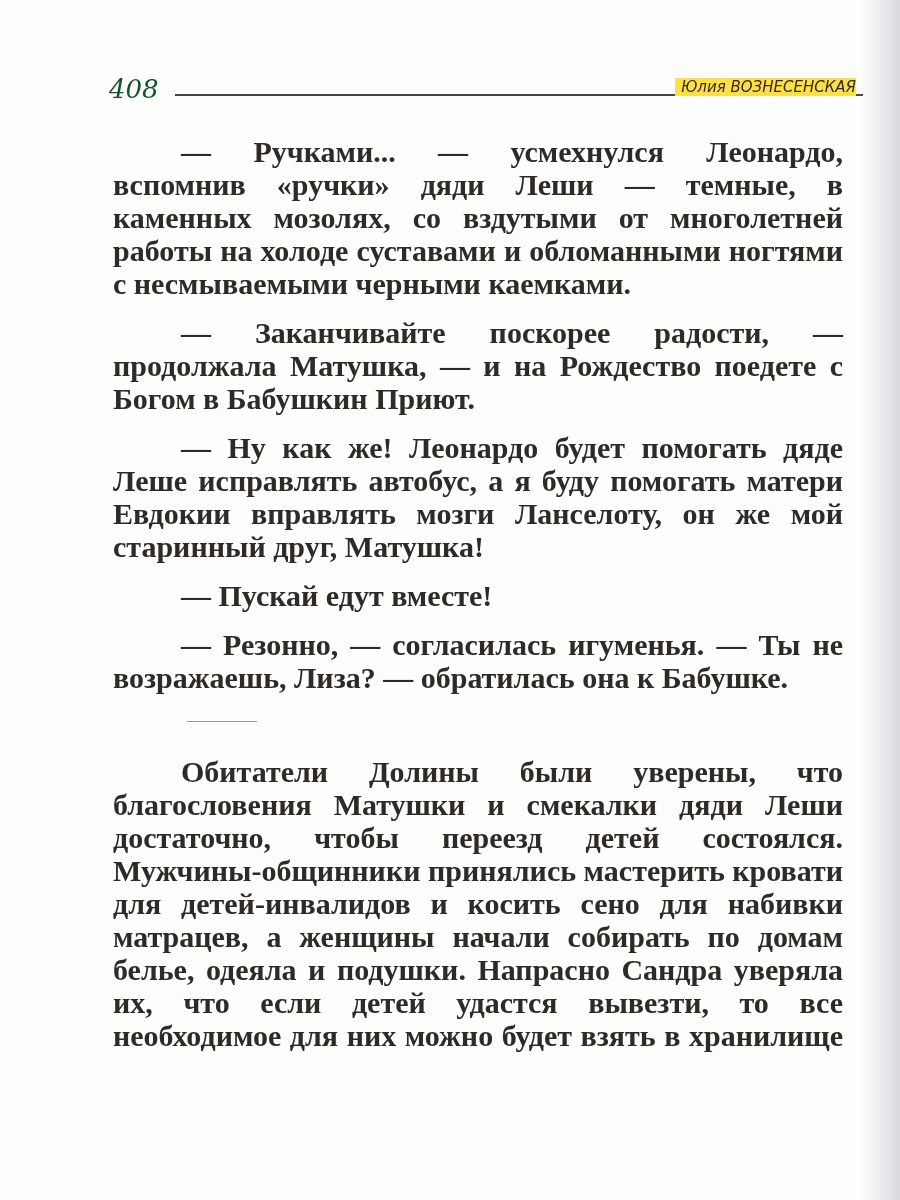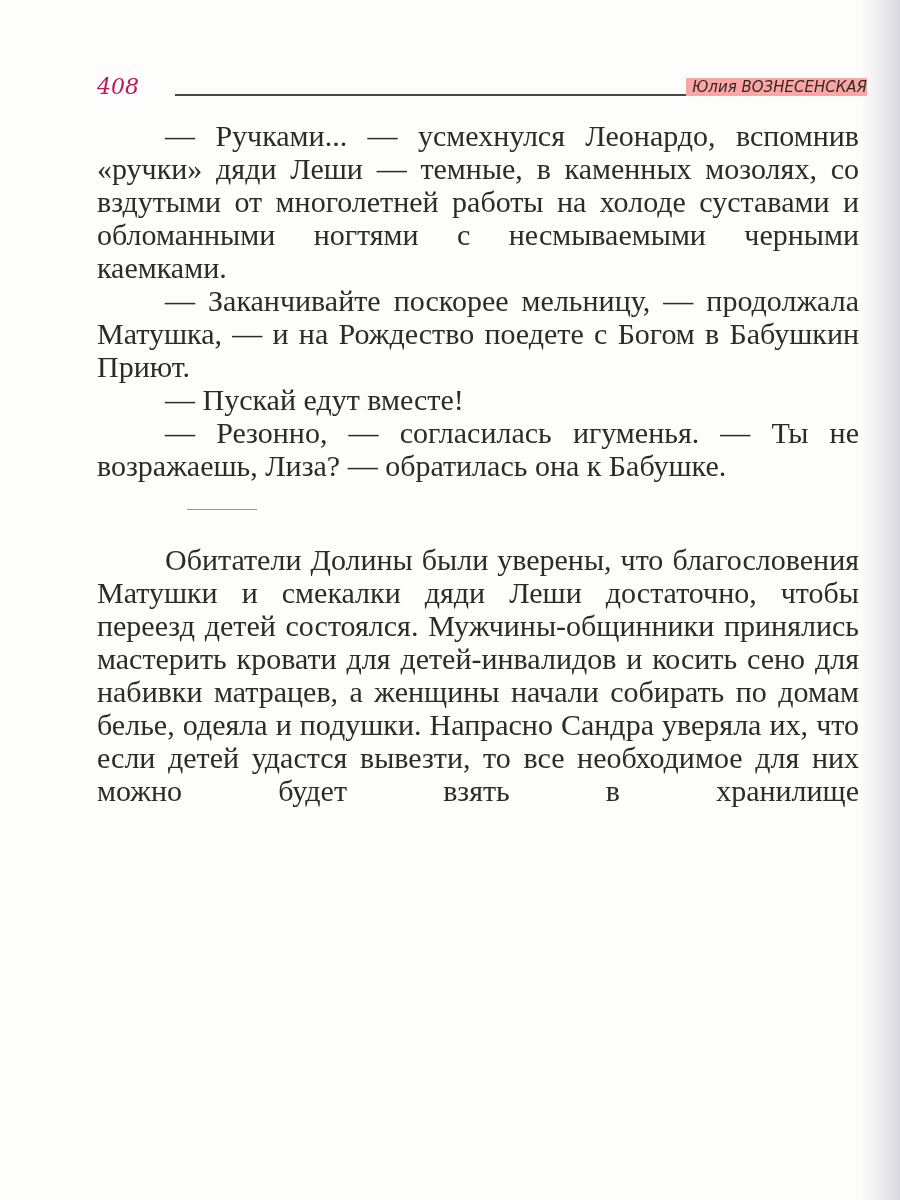--- a/index.html
+++ b/index.html
@@ -11,56 +11,57 @@
     color: #2e2a26;
   }
   .page-shadow {
     position: absolute; top: 0; right: 0; width: 40px; height: 1200px;
     background: linear-gradient(to right, rgba(255,255,255,0), #e6e6ea 70%, #d8d8de);
   }
   .header {
     position: absolute; left: 97px; top: 74px; width: 770px; height: 30px;
   }
   .page-number {
-    position: absolute; left: 0; top: 0;
+    position: absolute; left: 12px; top: 0;
     font-family: "DejaVu Serif", serif; font-style: italic;
-    font-size: 22px; color: #be185d; letter-spacing: 0px;
+    font-size: 26px; color: #14532d; letter-spacing: 0px;
   }
   .header-rule {
     position: absolute; left: 78px; top: 20px; width: 688px; height: 0;
     border-top: 2px solid #4a4642;
   }
   .running-title {
-    position: absolute; right: 0; top: 4px;
+    position: absolute; right: 11px; top: 4px;
     font-family: "DejaVu Sans", sans-serif; font-style: italic;
-    font-size: 15px; color: #2e2a26; background: #fca5a5; padding-left: 6px;
+    font-size: 15px; color: #2e2a26; background: #fde047; padding-left: 6px;
   }
   .text-block {
     position: absolute; left: 97px; top: 119px; width: 762px;
     font-size: 30px; line-height: 33px;
     text-align: justify;
   }
-  .para { margin: 0; text-indent: 68px; }
+  .para { margin: 16px; text-indent: 68px; font-weight: bold; }
   .para.last-line-left { text-align-last: left; }
   .scene-break {
     width: 70px; height: 0; border-top: 1px solid #9a9690;
     margin: 27px 0 33px 90px;
   }
 </style>
 </head>
 <body>
 
 <div class="page-shadow"></div>
 
 <div class="header">
   <span class="page-number">408</span>
   <div class="header-rule"></div>
   <span class="running-title">Юлия ВОЗНЕСЕНСКАЯ</span>
 </div>
 
 <div class="text-block">
   <p class="para last-line-left">— Ручками... — усмехнулся Леонардо, вспомнив «ручки» дяди Леши — темные, в каменных мозолях, со вздутыми от многолетней работы на холоде суставами и обломанными ногтями с несмываемыми черными каемками.</p>
-  <p class="para last-line-left">— Заканчивайте поскорее мельницу, — продолжала Матушка, — и на Рождество поедете с Богом в Бабушкин Приют.</p>
+  <p class="para last-line-left">— Заканчивайте поскорее радости, — продолжала Матушка, — и на Рождество поедете с Богом в Бабушкин Приют.</p>
+  <p class="para last-line-left">— Ну как же! Леонардо будет помогать дяде Леше исправлять автобус, а я буду помогать матери Евдокии вправлять мозги Ланселоту, он же мой старинный друг, Матушка!</p>
   <p class="para last-line-left">— Пускай едут вместе!</p>
   <p class="para last-line-left">— Резонно, — согласилась игуменья. — Ты не возражаешь, Лиза? — обратилась она к Бабушке.</p>
   <div class="scene-break"></div>
   <p class="para" style="text-align-last: justify;">Обитатели Долины были уверены, что благословения Матушки и смекалки дяди Леши достаточно, чтобы переезд детей состоялся. Мужчины-общинники принялись мастерить кровати для детей-инвалидов и косить сено для набивки матрацев, а женщины начали собирать по домам белье, одеяла и подушки. Напрасно Сандра уверяла их, что если детей удастся вывезти, то все необходимое для них можно будет взять в хранилище</p>
 </div>
 
 </body></html>

